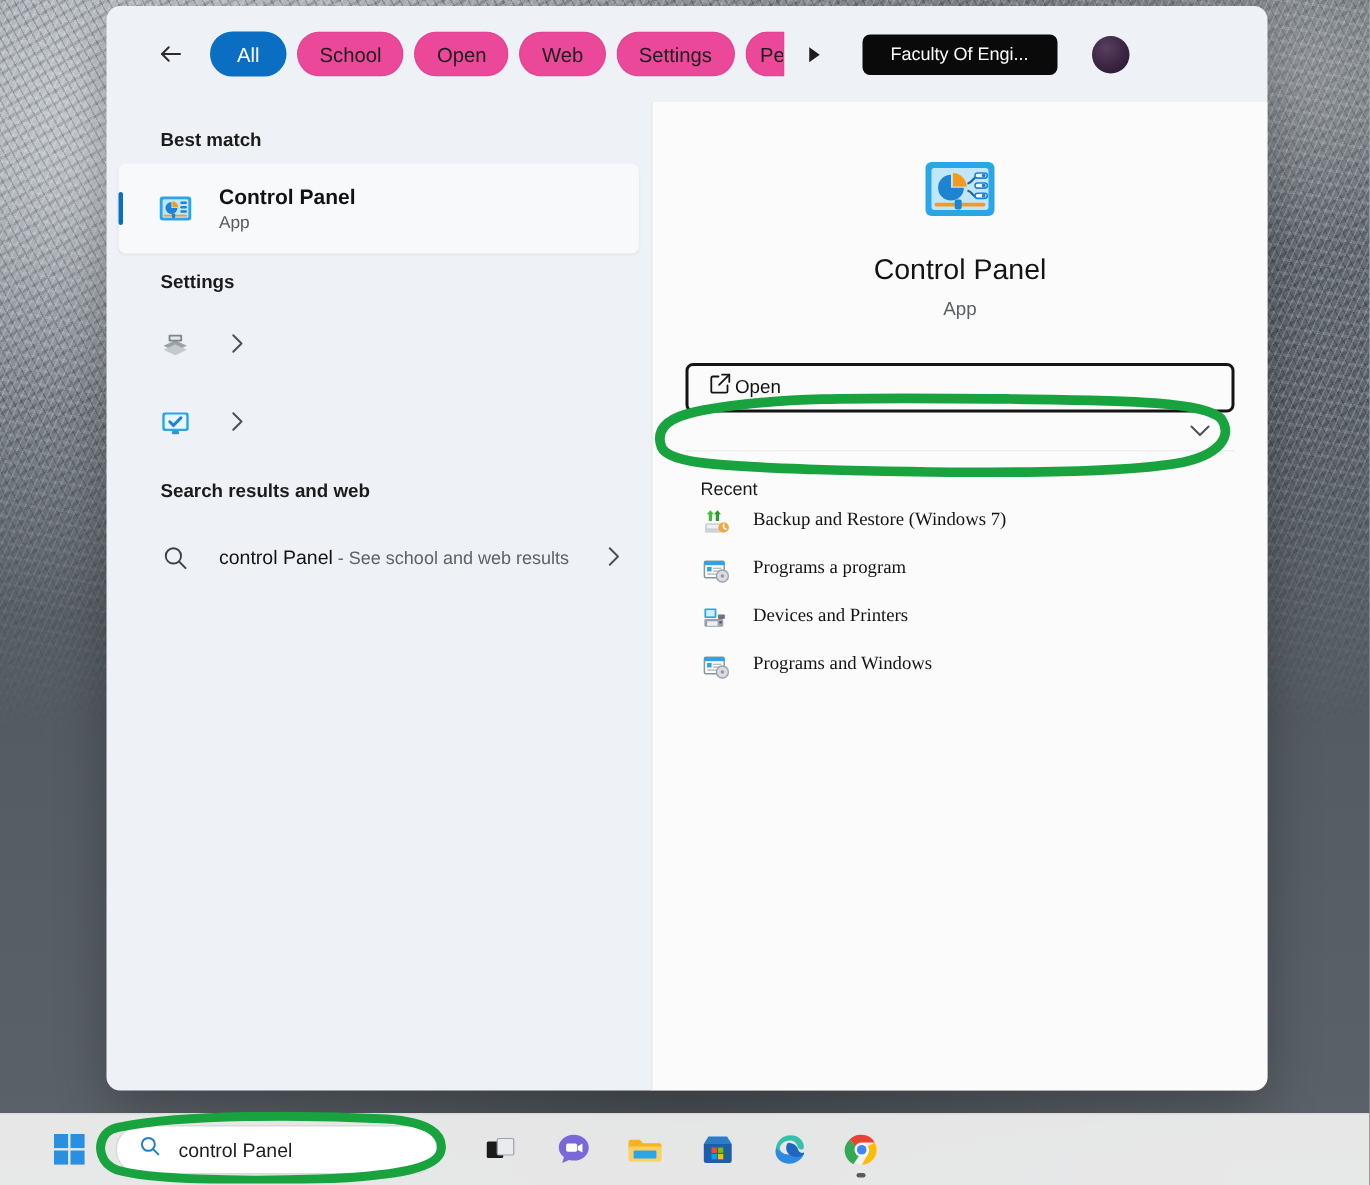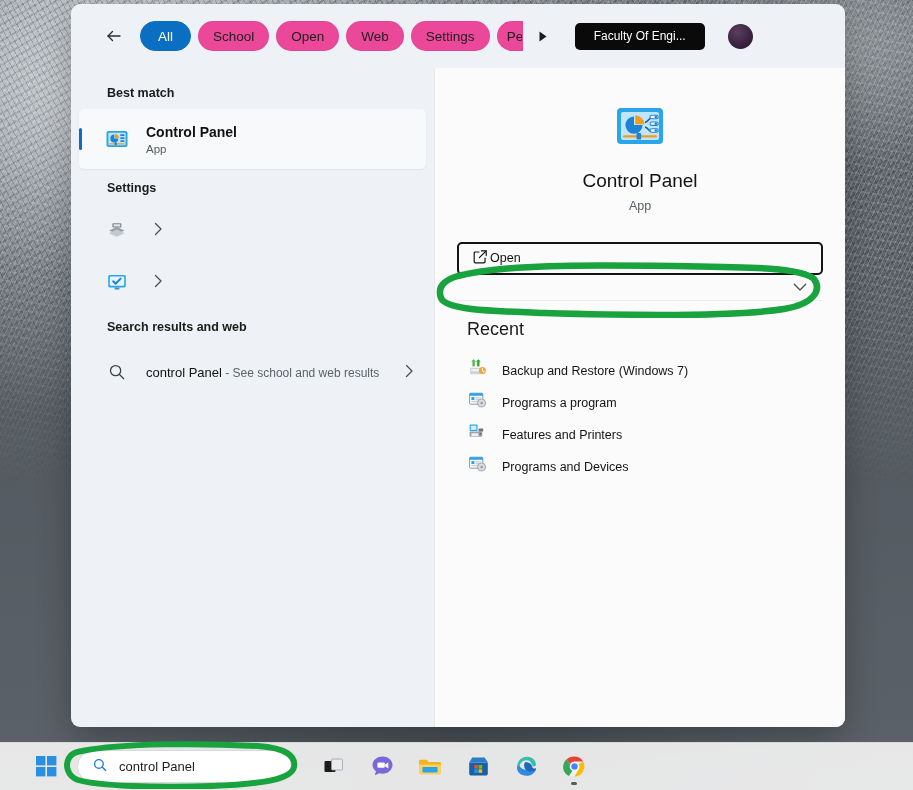--- a/index.html
+++ b/index.html
@@ -214,30 +214,31 @@
     display: flex; justify-content: flex-end;
     padding: 8px 16px 0 0;
     color: #4a4f55;
   }
   #detail-divider {
     border-top: 1px solid #eceef0;
     margin: 8px 0 0;
   }
 
   #recent-head {
-    font-size: 18px;
+    font-size: 12px;
     color: #1b1b1b;
     padding: 18px 0 6px 10px;
   }
   .recent-row {
     height: 32px;
     display: flex;
-    align-items: flex-end;
+    align-items: flex-start;
     padding: 0 8px 0 10px;
     border-radius: 4px;
+    font-family: Liberation Serif, serif;
   }
   .recent-row .ri {
     width: 20px; height: 20px;
     flex: 0 0 20px;
     margin-right: 15px;
     display: flex; align-items: center; justify-content: center;
   }
   .recent-row .rl { font-size: 12.5px; color: #141414; }
 
   
@@ -504,38 +505,38 @@
         <span class="ri">
           <svg width="19" height="19" viewBox="0 0 19 19">
             <rect x="1.6" y="2.6" width="8" height="6.4" rx="0.8" fill="#2aa6e8"></rect>
             <rect x="2.8" y="3.7" width="5.6" height="4.2" fill="#d4edfb"></rect>
             <rect x="1.6" y="9.6" width="12.6" height="5.2" rx="1" fill="#9aa1a8"></rect>
             <rect x="3.4" y="11.2" width="7" height="3" fill="#edf0f3"></rect>
             <rect x="11.6" y="11.2" width="1.6" height="1.4" fill="#4c535a"></rect>
             <rect x="10.6" y="6.6" width="4.6" height="3" rx="0.6" fill="#6d747b"></rect>
           </svg>
         </span>
-        <span class="rl">Features and Printers</span>
+        <span class="rl">Devices and Printers</span>
       </div>
 
 
       <div class="recent-row">
         <span class="ri">
           <svg width="19" height="19" viewBox="0 0 19 19">
             <rect x="1.6" y="3.2" width="13.2" height="11" rx="1" fill="#ffffff" stroke="#8e959c" stroke-width="1"></rect>
             <rect x="1.6" y="3.2" width="13.2" height="2.6" fill="#2aa6e8"></rect>
             <rect x="3.4" y="7" width="3" height="3" fill="#2aa6e8"></rect>
             <rect x="7.4" y="7.4" width="5.6" height="1" fill="#b9bfc5"></rect>
             <rect x="7.4" y="9.3" width="5.6" height="1" fill="#b9bfc5"></rect>
             <rect x="3.4" y="11.2" width="9.6" height="1" fill="#b9bfc5"></rect>
             <circle cx="13.6" cy="13" r="4" fill="#d8dde2" stroke="#9aa1a8" stroke-width="0.9"></circle>
             <circle cx="13.6" cy="13" r="1.2" fill="#8e959c"></circle>
           </svg>
         </span>
-        <span class="rl">Programs and Devices</span>
+        <span class="rl">Programs and Windows</span>
       </div>
 
     </div>
   </div>
 </div>
 
 <div id="taskbar">
 
   <div id="start-button">
     <svg width="21" height="21" viewBox="0 0 21 21">

